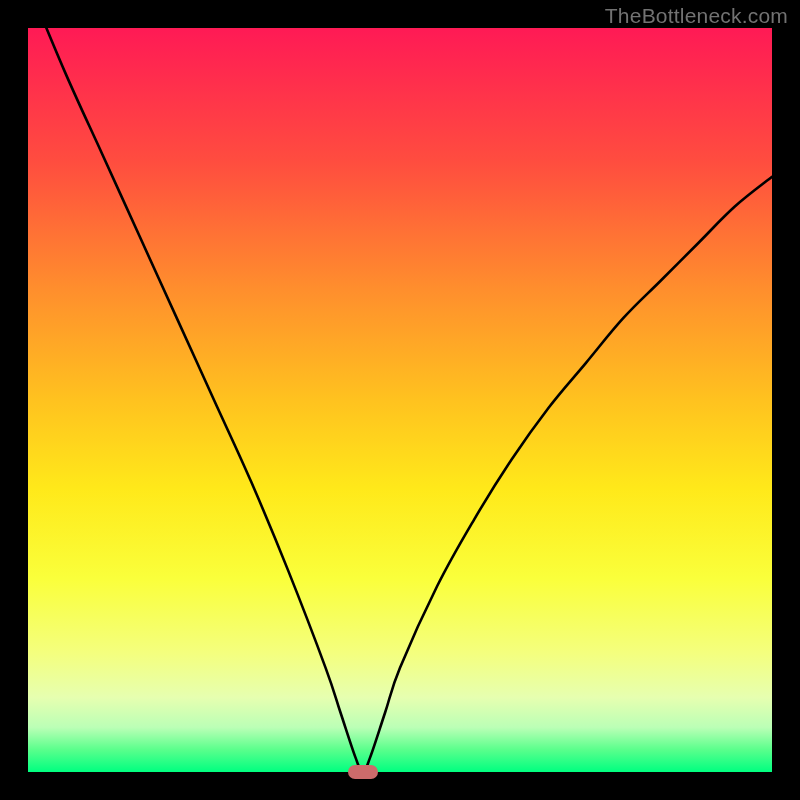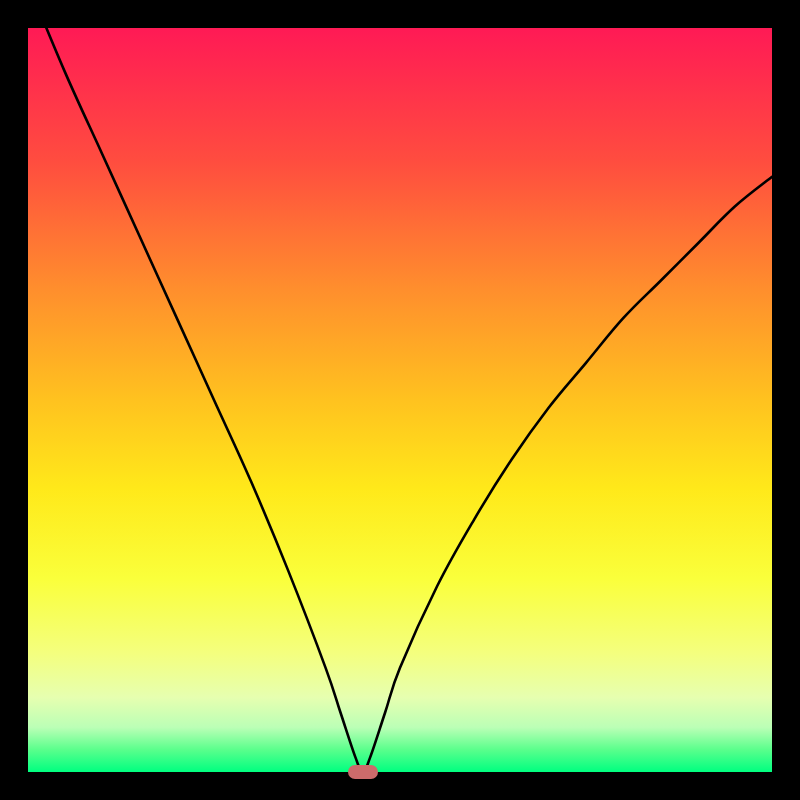--- a/index.html
+++ b/index.html
@@ -62,20 +62,21 @@
     height: 14px;
     background: #cc6b6b;
     border-radius: 7px;
     transform: translate(-50%, -50%);
   }
 </style>
 </head>
 <body>
 
 <div class="frame">
+  <div class="watermark">TheBottleneck.com</div>
 
   <div class="plot-area">
     <svg class="curve" viewBox="0 0 744 744" preserveAspectRatio="none">
       <path id="curve-path" d="M 0.00 -44.64 C 6.70 -28.57, 23.81 13.84, 37.20 44.64 C 50.59 75.44, 61.01 97.02, 74.40 126.48 C 87.79 155.94, 98.21 178.86, 111.60 208.32 C 124.99 237.78, 135.41 260.70, 148.80 290.16 C 162.19 319.62, 172.61 342.54, 186.00 372.00 C 199.39 401.46, 209.81 423.04, 223.20 453.84 C 236.59 484.64, 247.01 509.64, 260.40 543.12 C 273.79 576.60, 288.23 614.40, 297.60 639.84 C 306.97 665.28, 307.12 668.41, 312.48 684.48 C 317.84 700.55, 323.34 718.41, 327.36 729.12 C 331.38 739.83, 332.12 744.00, 334.80 744.00 C 337.48 744.00, 338.22 739.83, 342.24 729.12 C 346.26 718.41, 351.76 700.55, 357.12 684.48 C 362.48 668.41, 362.63 662.61, 372.00 639.84 C 381.37 617.07, 395.81 584.78, 409.20 558.00 C 422.59 531.22, 433.01 513.81, 446.40 491.04 C 459.79 468.27, 470.21 451.61, 483.60 431.52 C 496.99 411.43, 507.41 396.85, 520.80 379.44 C 534.19 362.03, 544.61 350.87, 558.00 334.80 C 571.39 318.73, 581.81 304.89, 595.20 290.16 C 608.59 275.43, 619.01 266.35, 632.40 252.96 C 645.79 239.57, 656.21 229.15, 669.60 215.76 C 682.99 202.37, 693.41 190.61, 706.80 178.56 C 720.19 166.51, 737.30 154.16, 744.00 148.80" fill="none" stroke="#000" stroke-width="2.6" stroke-linecap="round" stroke-linejoin="round"></path>
     </svg>
     <div class="marker" id="min-marker" style="left: 334.8px; top: 744px;"></div>
   </div>
 </div>
 
 </body></html>

